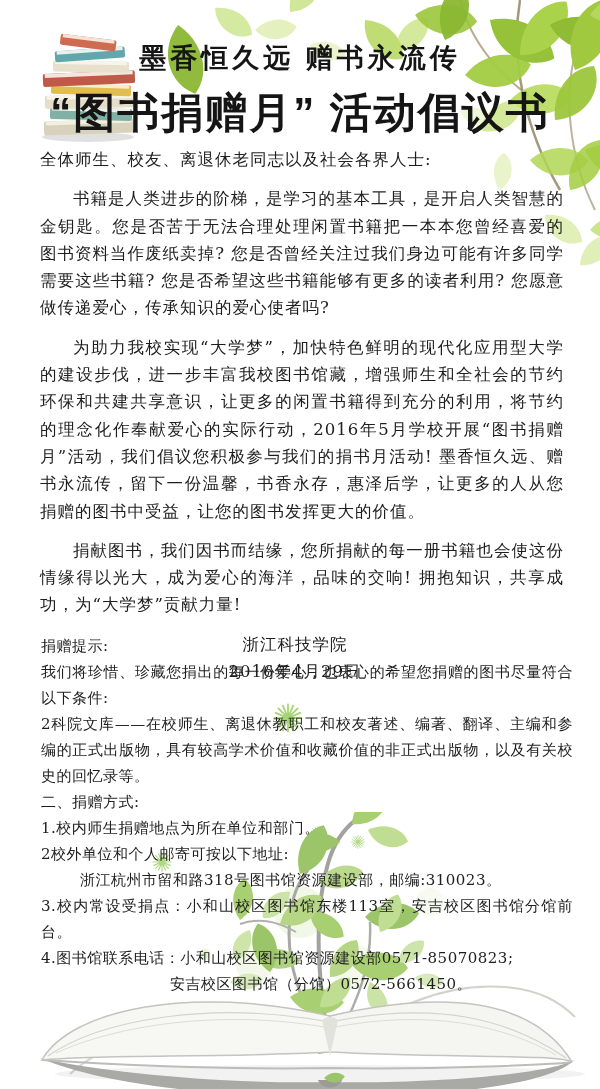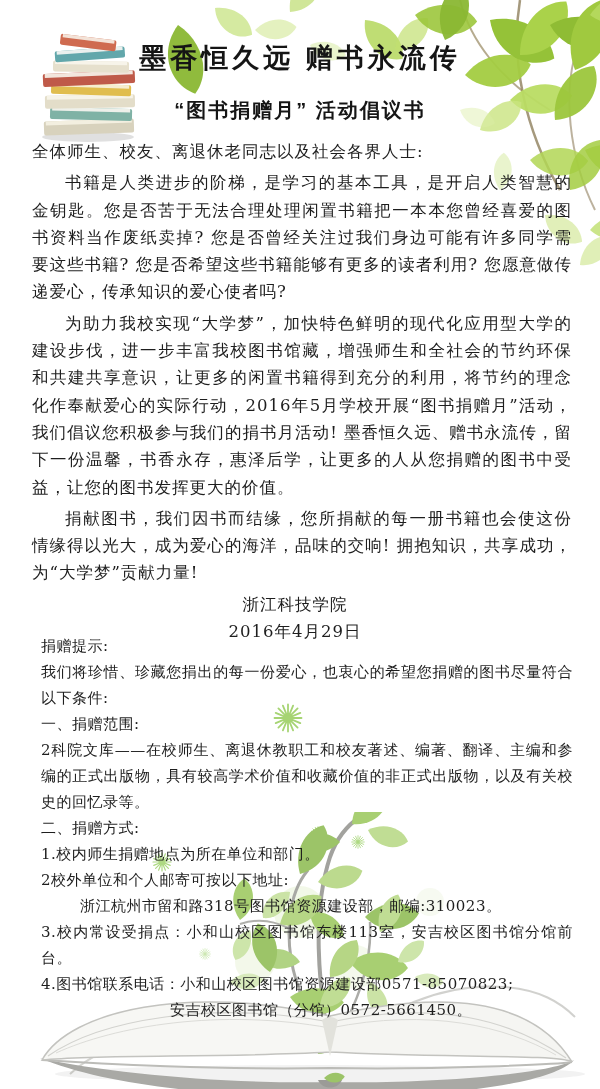--- a/index.html
+++ b/index.html
@@ -11,28 +11,28 @@
   }
   .deco { position:absolute; pointer-events:none; z-index:1; }
   .textlayer { z-index:2; }
 
   .header {
     position:absolute; top:40px; left:0; right:0; text-align:center;
     font-family:"Liberation Sans","DejaVu Sans",sans-serif;
     font-weight:700; color:#151515; z-index:2;
   }
   .tagline { font-size:27px; letter-spacing:4px; }
-  .title   { font-size:20px; letter-spacing:2px; margin-top:21px; }
+  .title   { font-size:42px; letter-spacing:2px; margin-top:9px; }
 
   .letter {
     position:absolute; top:134px; left:28px; right:24px;
     font-size:16.5px; line-height:27.3px; letter-spacing:1px;
     text-align:justify; z-index:2;
   }
-  .letter p { margin:4px; text-indent:2em; }
+  .letter p { margin:12px; text-indent:2em; }
   .letter .salutation { text-indent:0; }
   .sigblock { text-align:center; padding-right:14px; }
   .sigblock div { text-indent:0; }
 
   .notice {
     position:absolute; top:633px; left:41px; right:27px;
     font-size:15px; line-height:26px; letter-spacing:0.5px;
     text-align:justify; z-index:2;
   }
   .notice p { margin:0; }
@@ -203,21 +203,20 @@
     <p>捐献图书，我们因书而结缘，您所捐献的每一册书籍也会使这份情缘得以光大，成为爱心的海洋，品味的交响! 拥抱知识，共享成功，为“大学梦”贡献力量!</p>
     <div class="sigblock">
       <div>浙江科技学院</div>
       <div>2016年4月29日</div>
     </div>
   </div>
 
   <div class="notice textlayer">
     <p>捐赠提示:</p>
     <p>我们将珍惜、珍藏您捐出的每一份爱心，也衷心的希望您捐赠的图书尽量符合以下条件:</p>
-    <p>一、捐赠范围:</p>
     <p>2科院文库——在校师生、离退休教职工和校友著述、编著、翻译、主编和参编的正式出版物，具有较高学术价值和收藏价值的非正式出版物，以及有关校史的回忆录等。</p>
     <p>二、捐赠方式:</p>
     <p>1.校内师生捐赠地点为所在单位和部门。</p>
     <p>2校外单位和个人邮寄可按以下地址:</p>
     <p class="addr">浙江杭州市留和路318号图书馆资源建设部，邮编:310023。</p>
     <p>3.校内常设受捐点：小和山校区图书馆东楼113室，安吉校区图书馆分馆前台。</p>
     <p>4.图书馆联系电话：小和山校区图书馆资源建设部0571-85070823;</p>
     <p class="phone2">安吉校区图书馆（分馆）0572-5661450。</p>
   </div>
 

